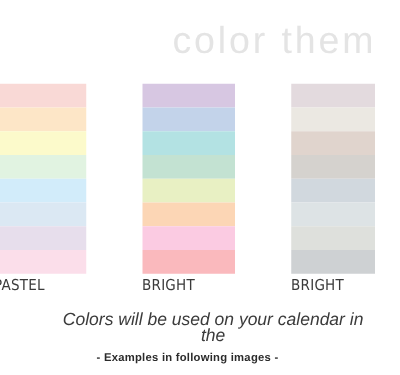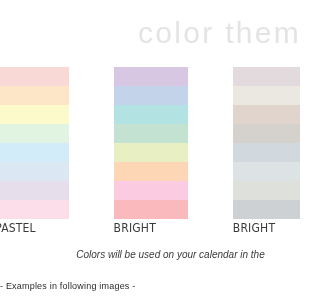--- a/index.html
+++ b/index.html
@@ -75,36 +75,36 @@
 
   
   #caption {
     position: absolute;
     left: 0;
     right: 0;
     top: 249px;
     text-align: center;
     font-family: "Liberation Sans", sans-serif;
     font-style: italic;
-    font-size: 10px;
+    font-size: 14px;
     font-weight: 400;
     line-height: 12.5px;
     color: #3b3b3b;
     transform: translateZ(0);
     padding-left: 41px;
   }
   #tagline {
     position: absolute;
     left: 0;
     right: 0;
     top: 282px;
-    text-align: left;
+    text-align: center;
     font-family: "Liberation Sans", sans-serif;
     font-size: 9px;
-    font-weight: 400;
+    font-weight: 700;
     letter-spacing: 0.2px;
     color: #2b2b2b;
     white-space: nowrap;
     line-height: 1;
     transform: translateZ(0);
   }
 </style>
 </head>
 <body style="background: rgb(255, 255, 255);">
 

